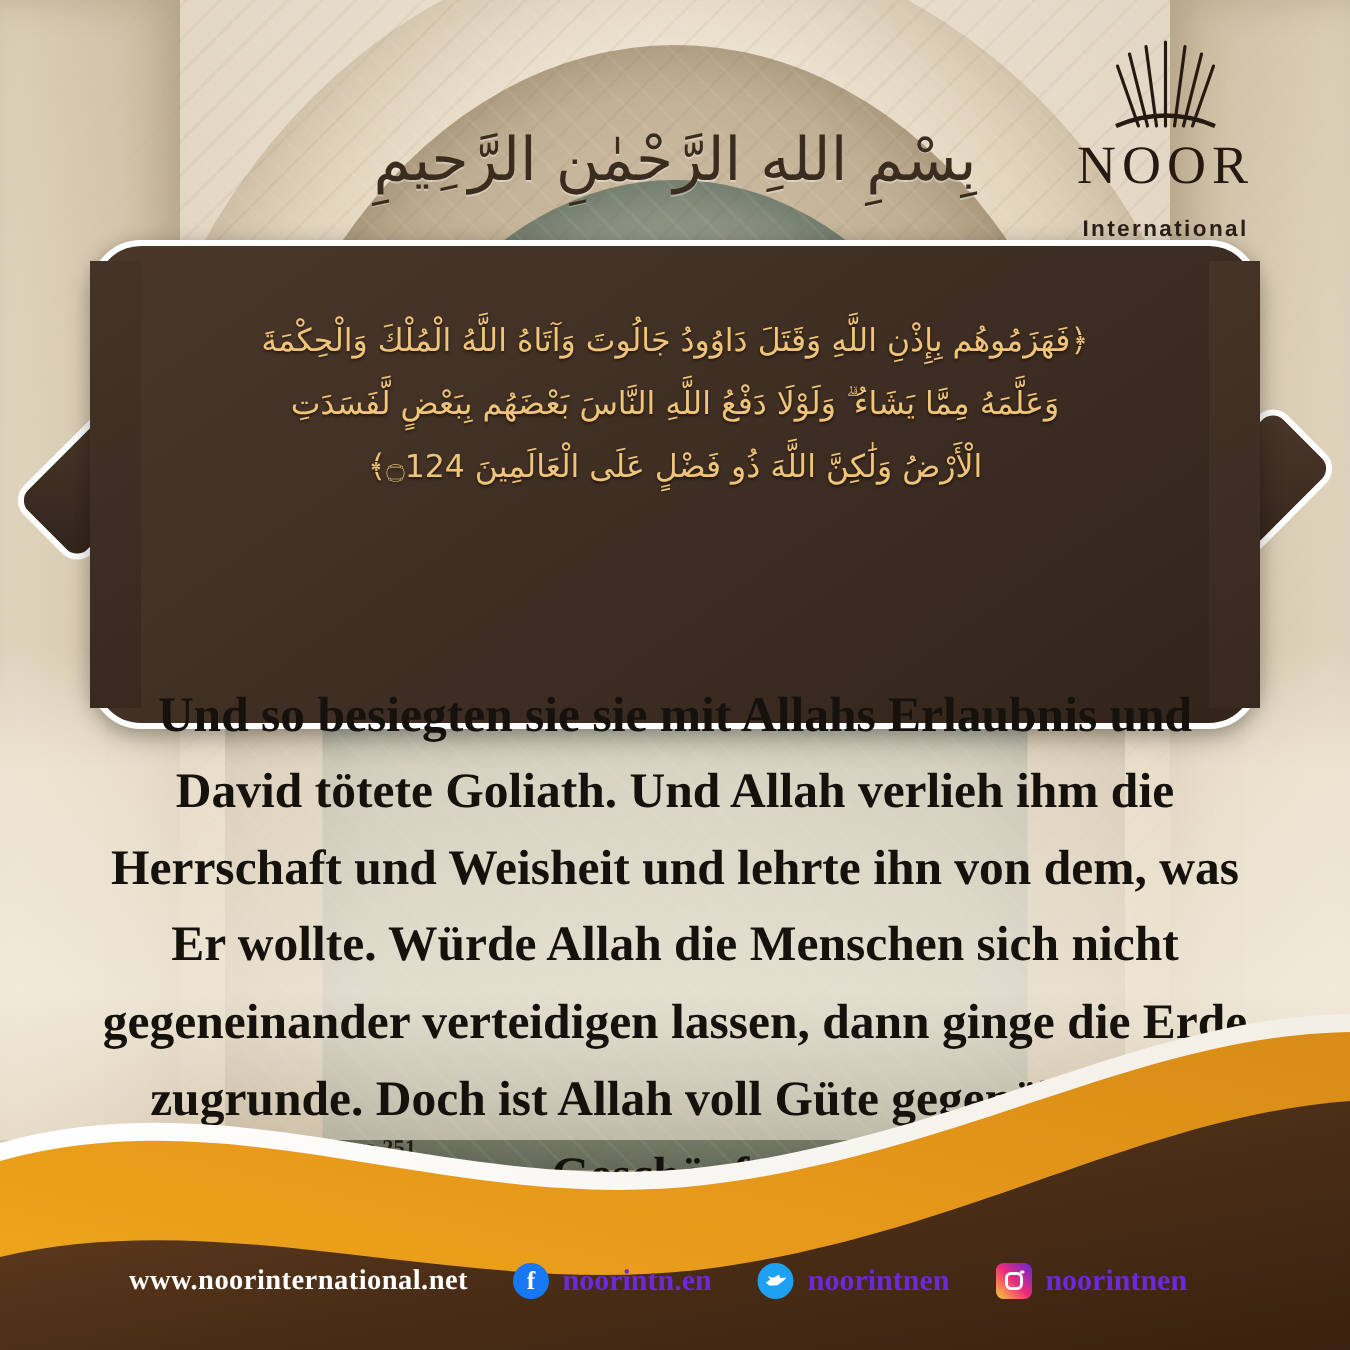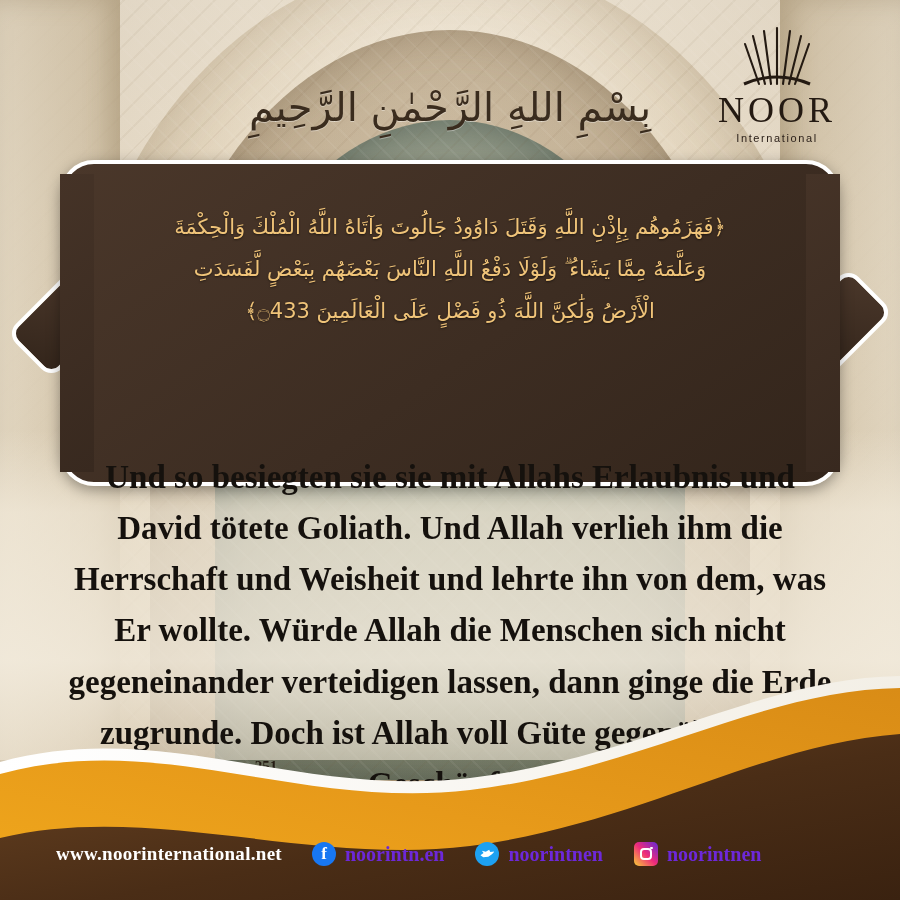--- a/index.html
+++ b/index.html
@@ -110,24 +110,25 @@
   .logo-name {
     font-family: "Liberation Serif", serif;
     font-size: 36px;
     letter-spacing: 4px;
     font-weight: 400;
     color: #241a12;
     line-height: 1;
   }
   .logo-sub {
     font-family: "Liberation Sans", sans-serif;
-    font-size: 11px;
+    font-size: 15px;
     letter-spacing: 1.6px;
     color: #2c211a;
-    margin-top: 4px;
+    margin-top: 16px;
+    font-weight: bold;
   }
 
   
   .basmala {
     position: absolute;
     top: 84px;
     left: 0;
     width: 900px;
     text-align: center;
     font-family: "DejaVu Sans", sans-serif;
@@ -233,21 +234,21 @@
     width: 900px;
     height: 92px;
     display: flex;
     align-items: center;
     color: #ffffff;
   }
   .site {
     font-family: "Liberation Serif", serif;
     font-weight: bold;
     font-size: 19px;
-    margin-left: 56px;
+    margin-left: 86px;
     letter-spacing: 0.3px;
     color: #ffffff;
   }
   .social {
     display: flex;
     align-items: center;
     gap: 9px;
     margin-left: 30px;
   }
   .social-item {
@@ -351,21 +352,21 @@
 
   <div class="plaque-wrap">
     <div class="plaque-notch notch-left"></div>
     <div class="plaque-notch notch-right"></div>
     <div class="plaque"></div>
     <div class="plaque-cover-l"></div>
     <div class="plaque-cover-r"></div>
     <div class="arabic">
       <div>﴿فَهَزَمُوهُم بِإِذْنِ اللَّهِ وَقَتَلَ دَاوُودُ جَالُوتَ وَآتَاهُ اللَّهُ الْمُلْكَ وَالْحِكْمَةَ</div>
       <div>وَعَلَّمَهُ مِمَّا يَشَاءُ ۗ وَلَوْلَا دَفْعُ اللَّهِ النَّاسَ بَعْضَهُم بِبَعْضٍ لَّفَسَدَتِ</div>
-      <div>الْأَرْضُ وَلَٰكِنَّ اللَّهَ ذُو فَضْلٍ عَلَى الْعَالَمِينَ ۝433﴾</div>
+      <div>الْأَرْضُ وَلَٰكِنَّ اللَّهَ ذُو فَضْلٍ عَلَى الْعَالَمِينَ ۝124﴾</div>
     </div>
   </div>
 
   <div class="translation">Und so besiegten sie sie mit Allahs Erlaubnis und David tötete Goliath. Und Allah verlieh ihm die Herrschaft und Weisheit und lehrte ihn von dem, was Er wollte. Würde Allah die Menschen sich nicht gegeneinander verteidigen lassen, dann ginge die Erde zugrunde. Doch ist Allah voll Güte gegenüber den Geschöpfen</div>
 
   <div class="source">Die Sure al-Baqara 251</div>
 
   <div class="footer-wave">
     <svg width="900" height="230" viewBox="0 0 900 230" aria-hidden="true">
       <defs>

